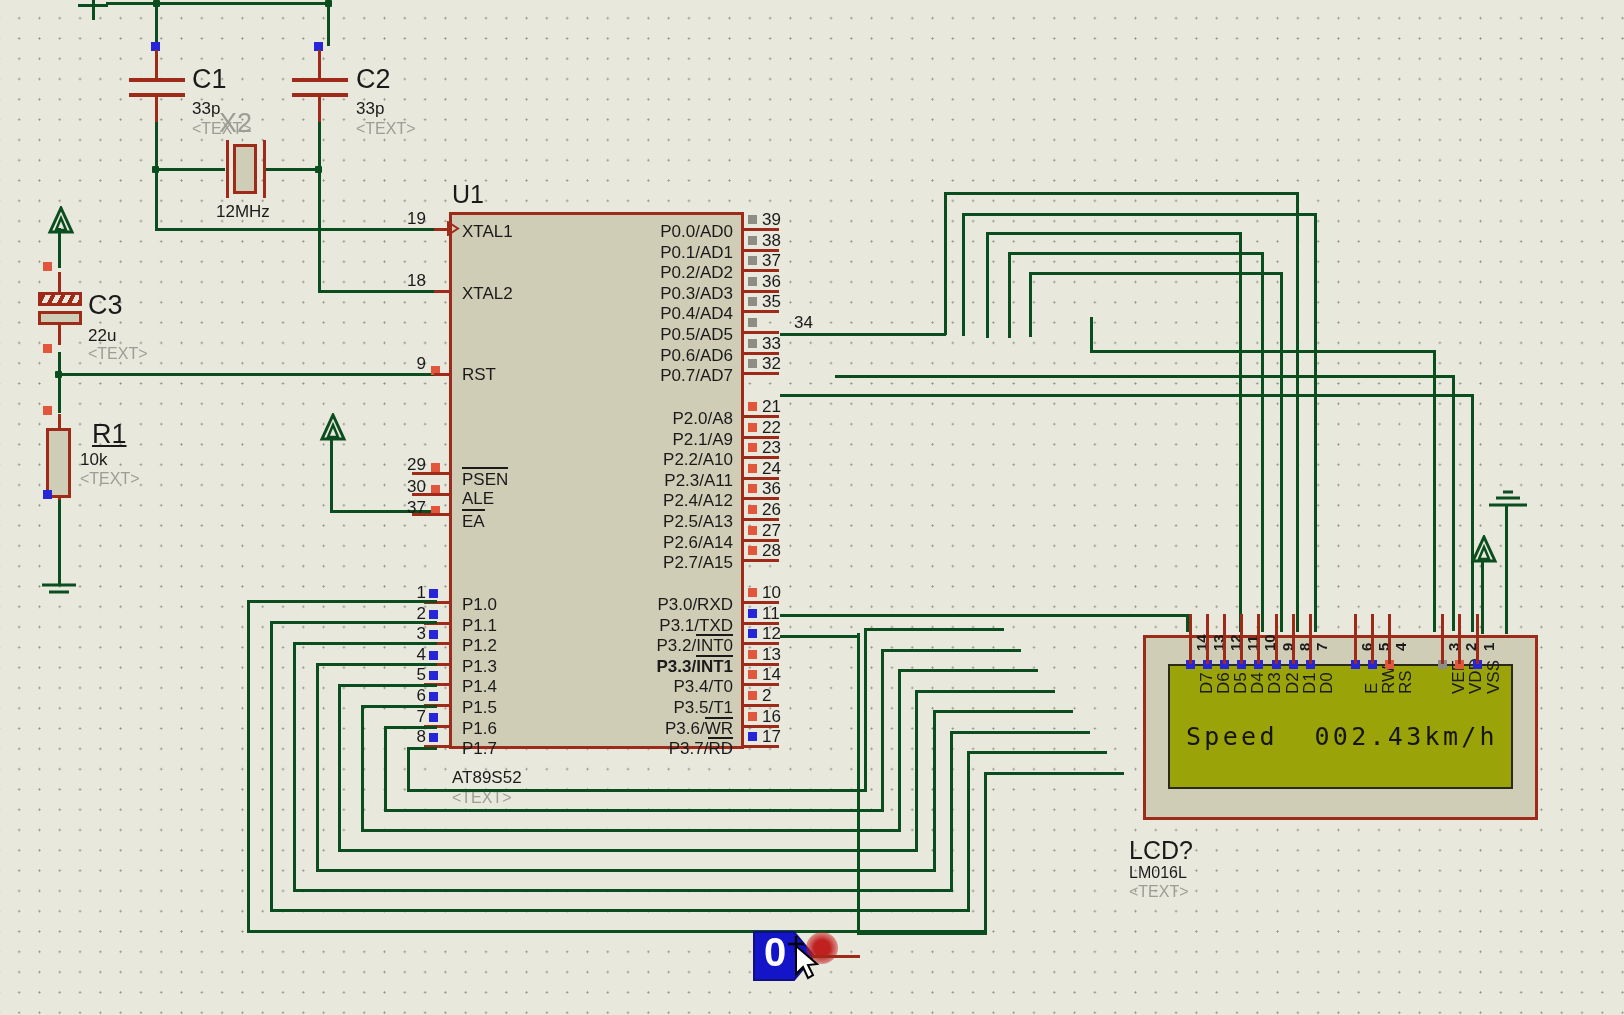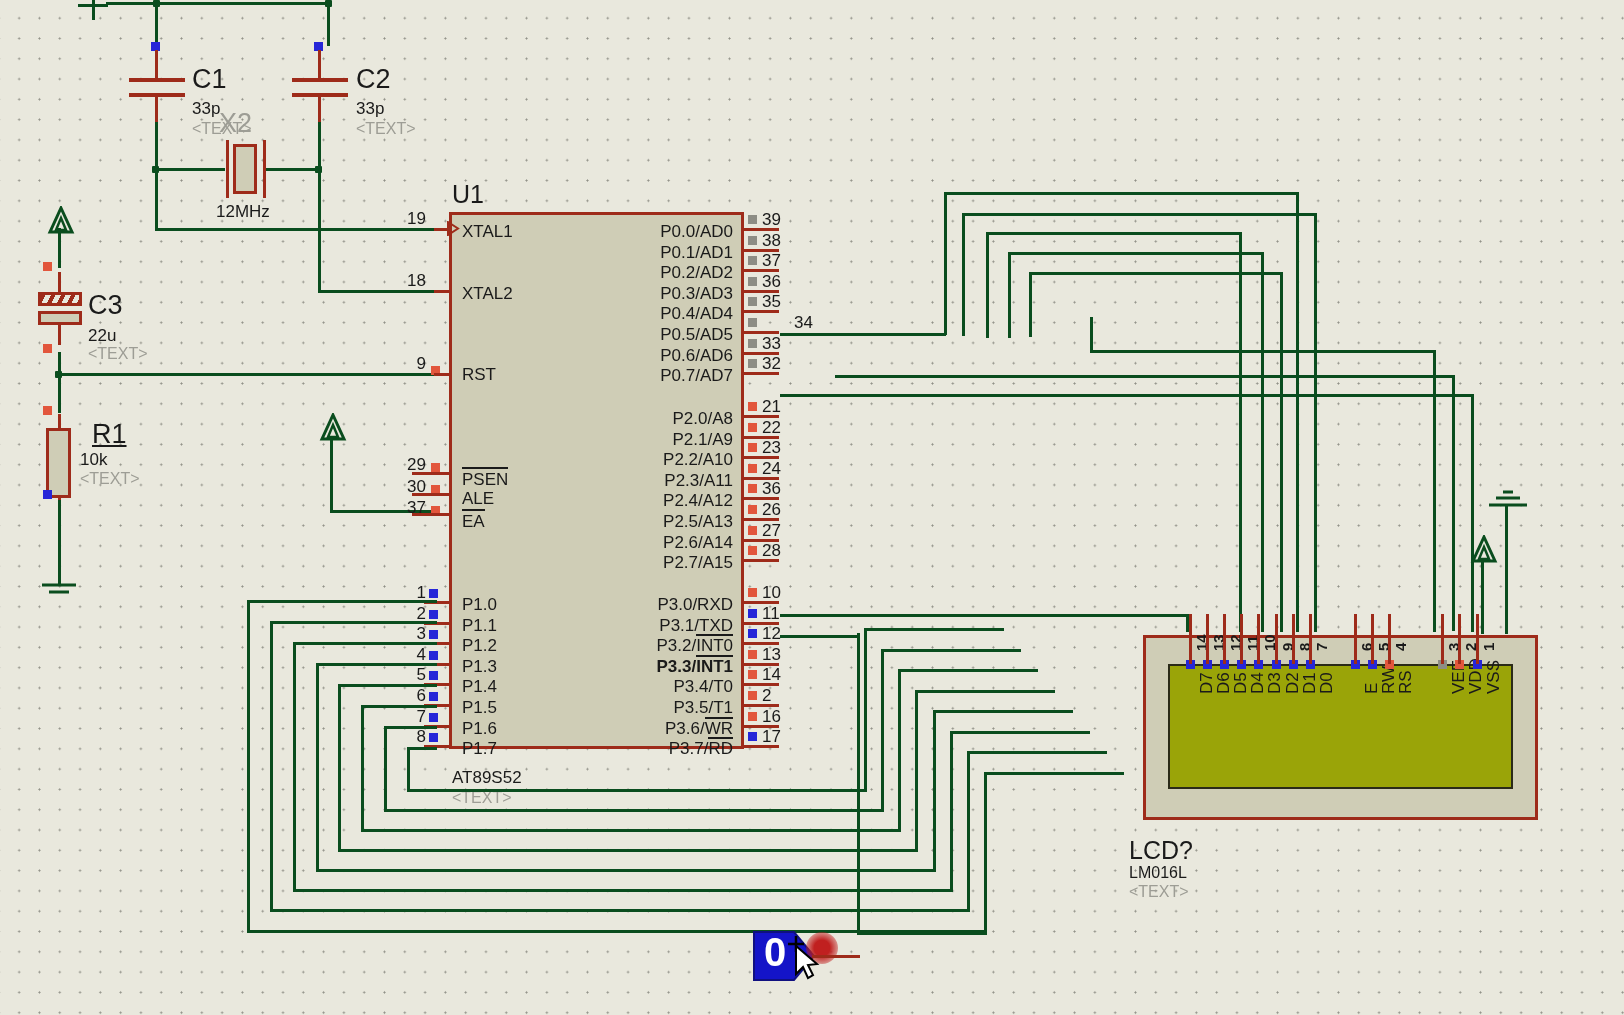--- a/index.html
+++ b/index.html
@@ -398,20 +398,21 @@
   <div class="wire wv" style="left:1481px;top:558px;height:76px;"></div>
   <svg class="gndsym" style="left:1486px;top:488px;width:44px;height:26px;" viewBox="0 0 44 26">
     <line x1="3" y1="17" x2="41" y2="17" stroke="#0a4d1e" stroke-width="3"></line>
     <line x1="10" y1="10" x2="34" y2="10" stroke="#0a4d1e" stroke-width="3"></line>
     <line x1="17" y1="4" x2="27" y2="4" stroke="#0a4d1e" stroke-width="3"></line>
   </svg>
   <div class="wire wv" style="left:1505px;top:505px;height:129px;"></div>
 
   <div class="body" id="lcdbody"></div>
   <div id="lcdglass"></div>
+  <div id="lcdline">Speed  002.43km/h</div>
   <div id="lcdref">LCD?</div>
   <div id="lcdval">LM016L</div>
   <div id="lcdtxt">&lt;TEXT&gt;</div>
   <div id="lcd-pins">
       <div class="lbl vrot" style="left: 1193px; top: 651px; font-size: 15px; font-weight: bold;">14</div>
       <div class="sq blue" style="left: 1186px; top: 660px;"></div>
       <div class="pinwire pv" style="left: 1189px; top: 614px; height: 50px;"></div>
       <div class="lbl vrot" style="left: 1197px; top: 694px; font-size: 17px;">D7</div>
       <div class="lbl vrot" style="left: 1210px; top: 651px; font-size: 15px; font-weight: bold;">13</div>
       <div class="sq blue" style="left: 1203px; top: 660px;"></div>

